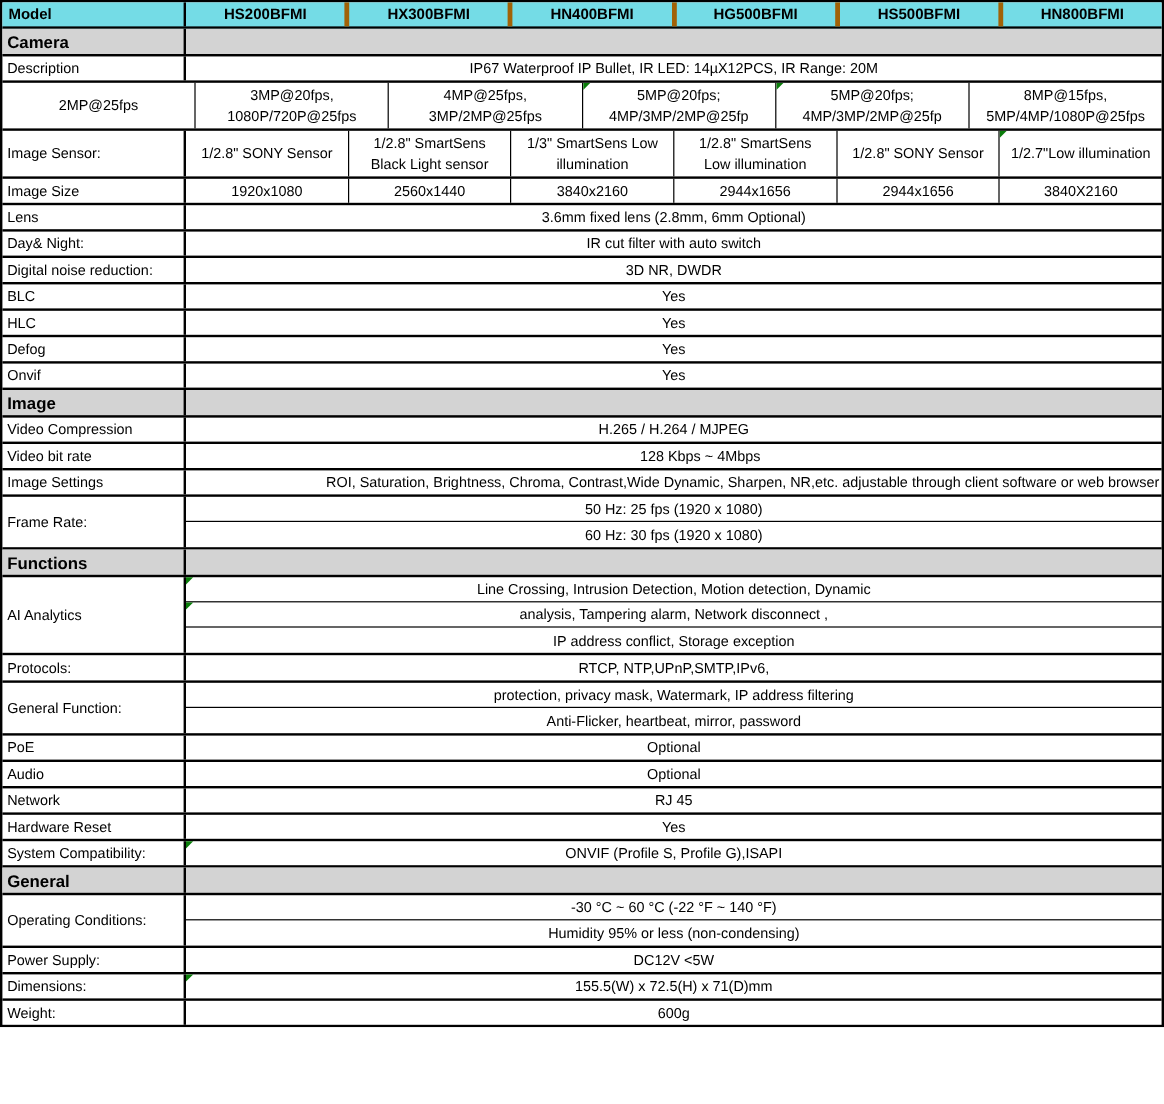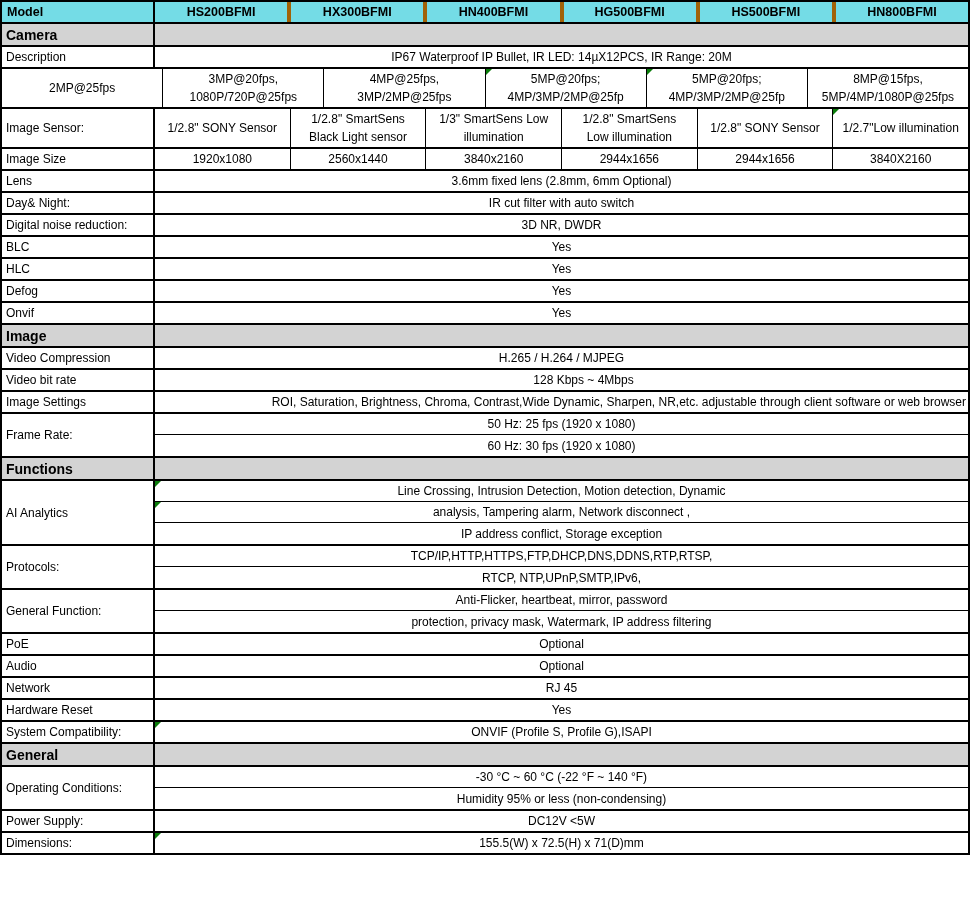--- a/index.html
+++ b/index.html
@@ -338,35 +338,32 @@
         </div>
         <div class="sub-row" style="min-height: 21px;">
           <span class="cell-line">IP address conflict, Storage exception</span>
         </div>
       </div>
     </div>
     <div class="spec-row">
       <div class="row-label">Protocols:</div>
       <div class="row-values">
         <div class="sub-row" style="min-height: 21px;">
-          <span class="cell-line">TCP/IP,HTTP,HTTPS,FTP,DHCP,DNS,DDNS,RTP,RTSP,</span>
-        </div>
-        <div class="sub-row" style="min-height: 21px;">
           <span class="cell-line">RTCP, NTP,UPnP,SMTP,IPv6,</span>
         </div>
       </div>
     </div>
     <div class="spec-row">
       <div class="row-label">General Function:</div>
       <div class="row-values">
         <div class="sub-row" style="min-height: 21px;">
+          <span class="cell-line">protection, privacy mask, Watermark, IP address filtering</span>
+        </div>
+        <div class="sub-row" style="min-height: 21px;">
           <span class="cell-line">Anti-Flicker, heartbeat, mirror, password</span>
-        </div>
-        <div class="sub-row" style="min-height: 21px;">
-          <span class="cell-line">protection, privacy mask, Watermark, IP address filtering</span>
         </div>
       </div>
     </div>
     <div class="spec-row">
       <div class="row-label">PoE</div>
       <div class="row-values">
         <div class="sub-row" style="min-height: 20px;">
           <span class="cell-line">Optional</span>
         </div>
       </div>
@@ -429,13 +426,21 @@
     </div>
     <div class="spec-row">
       <div class="row-label">Dimensions:</div>
       <div class="row-values">
         <div class="sub-row" style="min-height: 20px;">
           <span class="comment-triangle"></span>
           <span class="cell-line">155.5(W) x 72.5(H) x 71(D)mm</span>
         </div>
       </div>
     </div>
+    <div class="spec-row">
+      <div class="row-label">Weight:</div>
+      <div class="row-values">
+        <div class="sub-row" style="min-height: 20px;">
+          <span class="cell-line">600g</span>
+        </div>
+      </div>
+    </div>
   </div>
 
 </body></html>

